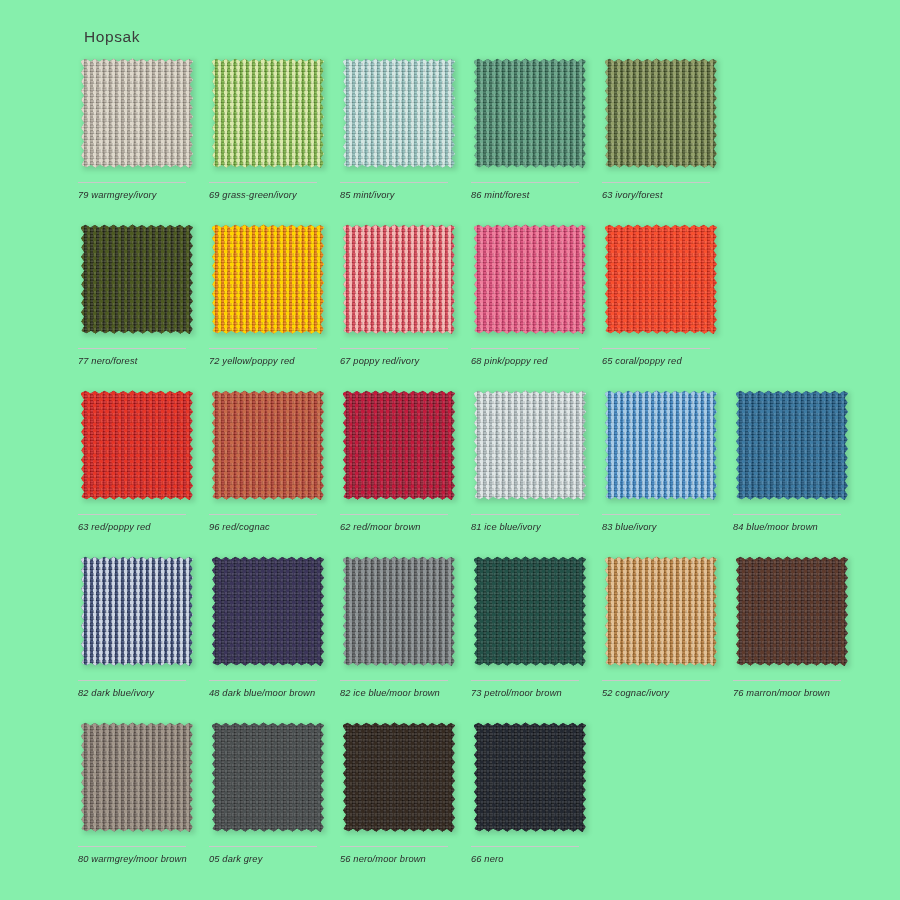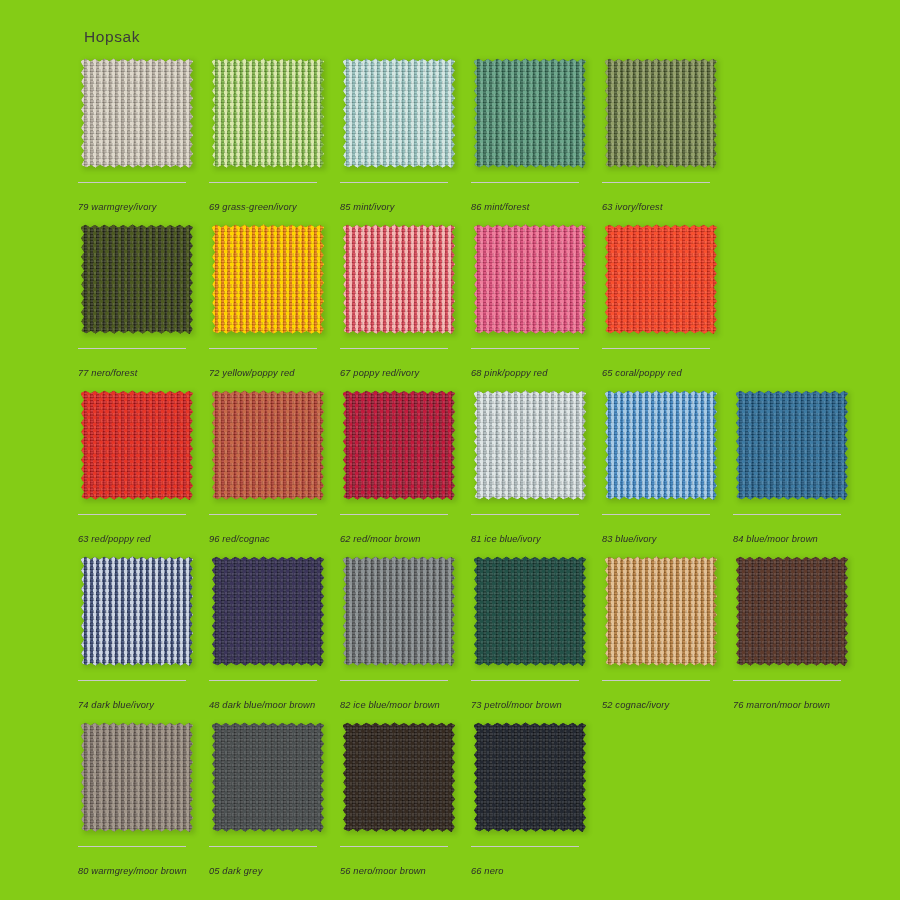--- a/index.html
+++ b/index.html
@@ -12,21 +12,21 @@
     width: 900px;
     height: 900px;
     font-family: "Liberation Sans", sans-serif;
     color: #231f20;
     overflow: hidden;
   }
   #page {
     position: relative;
     width: 900px;
     height: 900px;
-    background: #84cc16;
+    background: #86efac;
   }
   .page-title {
     position: absolute;
     left: 84px;
     top: 28px;
     font-size: 15.5px;
     letter-spacing: 0.6px;
     color: #3b3b3b;
     font-weight: 400;
   }
@@ -159,21 +159,21 @@
   .swatch-clip { z-index: 1; }
 
   
   .rule {
     margin-top: 14px;
     width: 108px;
     height: 1px;
     background: #c9c9c9;
   }
   .label {
-    margin-top: 18px;
+    margin-top: 6px;
     font-size: 9.3px;
     line-height: 12.5px;
     letter-spacing: 0.15px;
     color: #2b2b2b;
     width: 118px;
     font-style: italic;
     font-family: "Liberation Sans", sans-serif;
   }
 </style>
 </head>
@@ -352,21 +352,21 @@
       </div>
       <div class="row">
         <div class="cell">
           <div class="swatch-wrap">
             <div class="swatch-shadow"></div>
             <div class="swatch-clip">
               <div class="weave" style="--c1: #2b3c6b; --c2: #cdd6e4;"></div>
             </div>
           </div>
           <div class="rule"></div>
-          <div class="label">74 dark blue/ivory</div>
+          <div class="label">82 dark blue/ivory</div>
         </div>
         <div class="cell">
           <div class="swatch-wrap">
             <div class="swatch-shadow"></div>
             <div class="swatch-clip">
               <div class="weave" style="--c1: #23213e; --c2: #3b3559;"></div>
             </div>
           </div>
           <div class="rule"></div>
           <div class="label">48 dark blue/moor brown</div>

